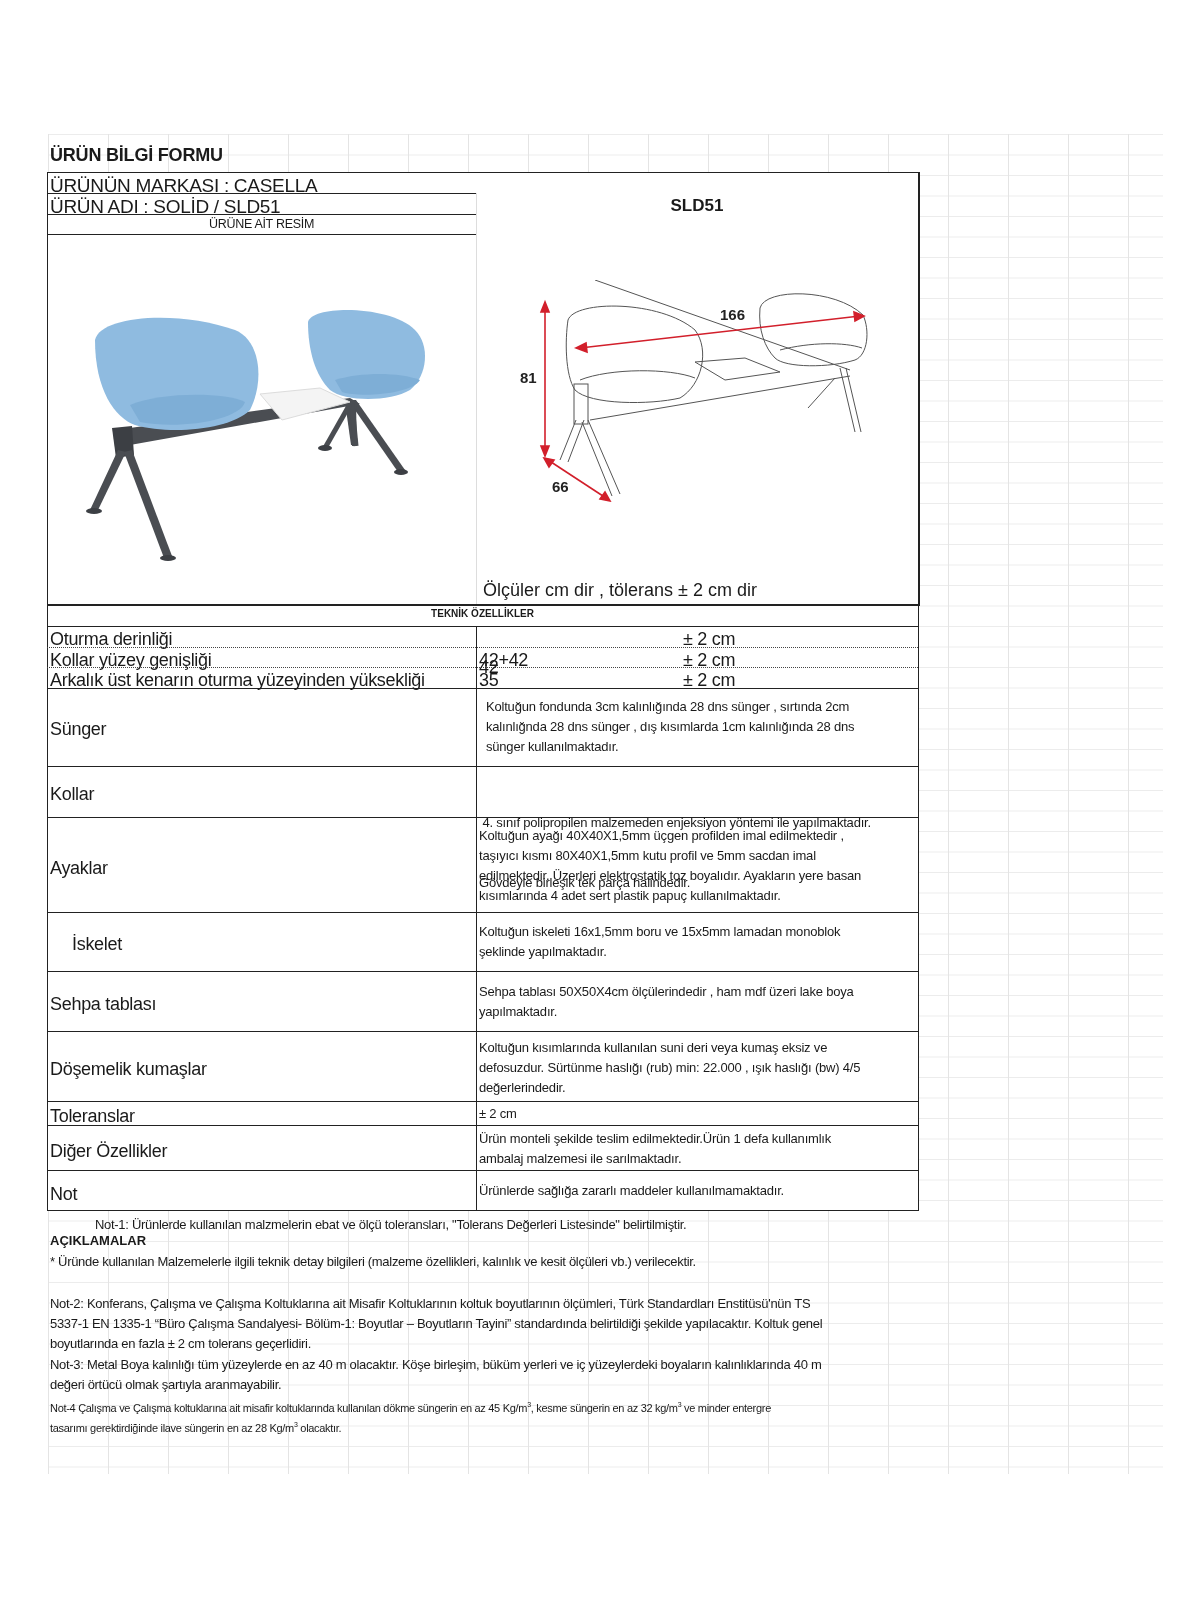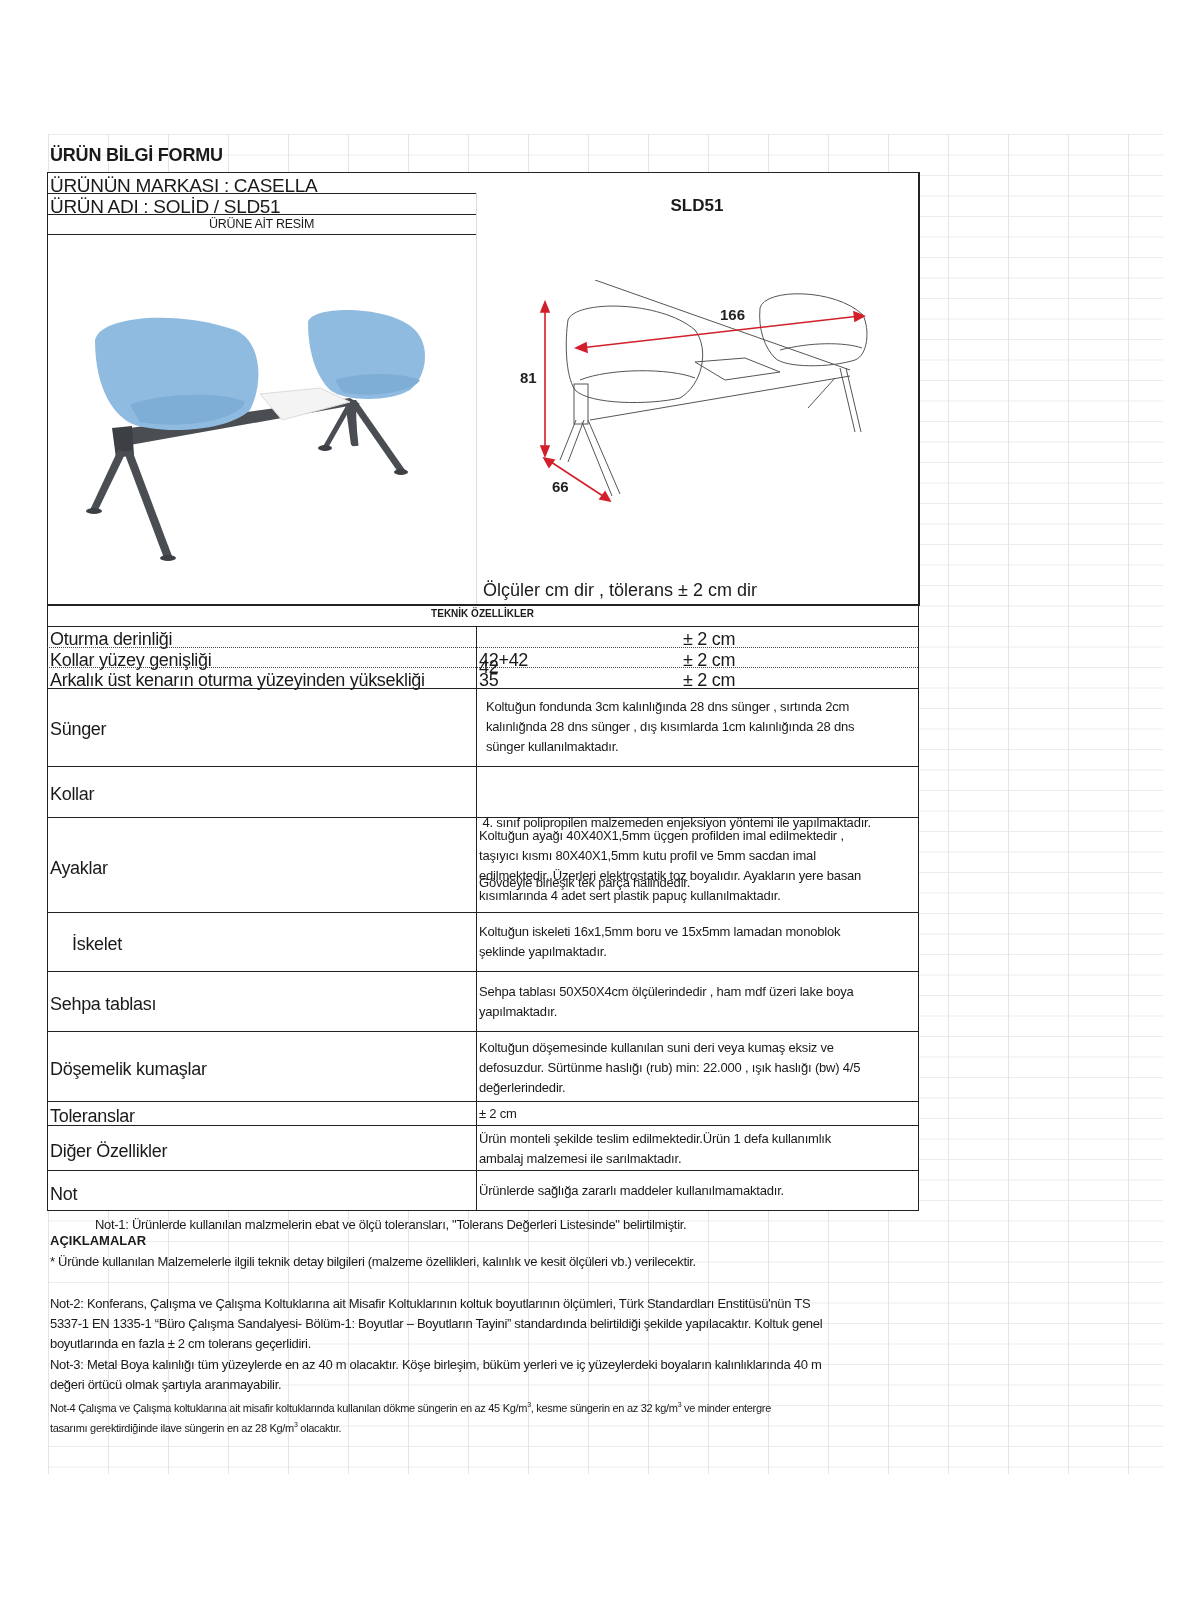--- a/index.html
+++ b/index.html
@@ -192,21 +192,21 @@
   <div class="label" style="left:50px;top:994px;">Sehpa tablası</div>
   <div class="desc" style="left:479px;top:982px;">
     <div>Sehpa tablası 50X50X4cm ölçülerindedir , ham mdf üzeri lake boya</div>
     <div>yapılmaktadır.</div>
   </div>
 </div>
 
 <div>
   <div class="label" style="left:50px;top:1059px;">Döşemelik kumaşlar</div>
   <div class="desc" style="left:479px;top:1038px;">
-    <div>Koltuğun döşemesinde kullanılan suni deri veya kumaş eksiz ve</div>
+    <div>Koltuğun kısımlarında kullanılan suni deri veya kumaş eksiz ve</div>
     <div>defosuzdur. Sürtünme haslığı (rub) min: 22.000 , ışık haslığı (bw) 4/5</div>
     <div>değerlerindedir.</div>
   </div>
 </div>
 
 <div>
   <div class="label" style="left:50px;top:1106px;">Toleranslar</div>
   <div class="desc" style="left:479px;top:1104px;">
     <div>± 2 cm</div>
   </div>

